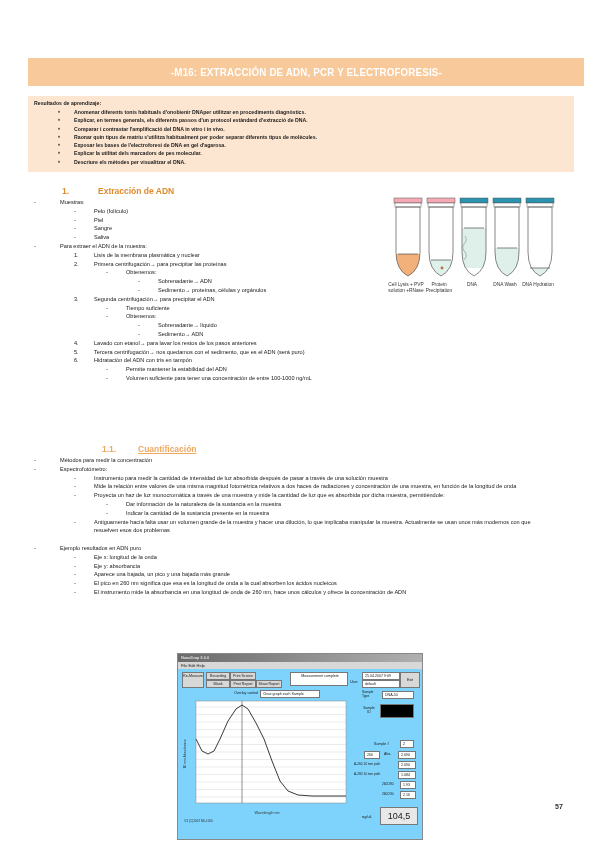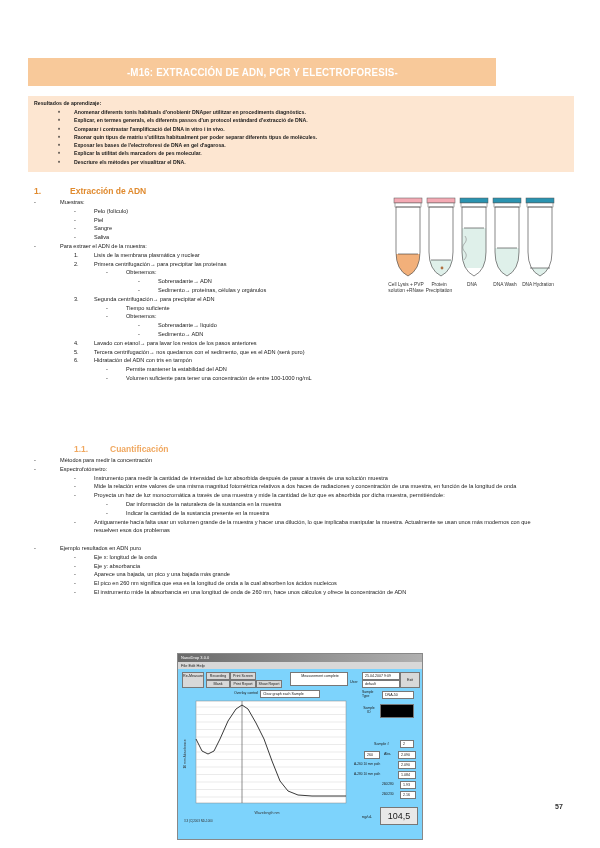--- a/index.html
+++ b/index.html
@@ -1,24 +1,24 @@
 <!DOCTYPE html>
 <html><head>
 <meta charset="utf-8">
 <style>
   html, body { margin:0; padding:0; background:#ffffff; }
   body { width:600px; height:848px; position:relative; overflow:hidden; font-family:"Liberation Sans", sans-serif; color:#1a1a1a; }
-  .title-bar { position:absolute; left:28px; top:58px; width:468px; height:28px; background:#f8c99a; display:flex; align-items:center; justify-content:center; }
+  .title-bar { position:absolute; left:28px; top:58px; width:556px; height:28px; background:#f8c99a; display:flex; align-items:center; justify-content:center; }
   .title-bar span { color:#ffffff; font-family:"Liberation Sans", sans-serif; font-weight:bold; font-size:11.5px; letter-spacing:0.2px; transform:scaleX(0.85); white-space:nowrap; }
   .objectives { position:absolute; left:28px; top:96px; width:546px; height:76px; background:#fde6d1; font-size:5.2px; padding:4px 6px; box-sizing:border-box; }
   .objectives .lbl { font-weight:bold; margin-bottom:2px; }
   .objectives ul { margin:0; padding:0 0 0 24px; list-style:none; }
   .objectives li { position:relative; padding-left:16px; line-height:8.3px; font-weight:bold; }
   .objectives li::before { content:"\2666"; position:absolute; left:0; font-size:4px; }
-  .sec-h { position:absolute; font-weight:bold; color:#e08a2e; font-size:8.5px; }
+  .sec-h { position:absolute; font-weight:bold; color:#e08a2e; font-size:8.5px;margin-left:28px; }
   .sec-h .num { display:inline-block; width:36px; }
   .sub-h { color:#f0a860; }
   .content { position:absolute; font-size:5.6px; line-height:8.8px; }
   .row { position:relative; white-space:nowrap; }
   .row .dash { position:absolute; }
   .l0 .dash{left:0} .l0 .t{padding-left:26px}
   .l1 .dash{left:40px} .l1 .t{padding-left:60px}
   .l2 .dash{left:72px} .l2 .t{padding-left:92px}
   .l3 .dash{left:104px} .l3 .t{padding-left:124px}
   .wrap .t { white-space:normal; display:block; }
@@ -118,21 +118,21 @@
         <path d="M136,11 L136,56 Q136,74 148,80 Q160,74 160,56 L160,11 Z"></path>
       </clipPath>
       <rect x="134" y="72" width="30" height="40" fill="#dff0ea" clip-path="url(#cp4)"></rect>
       <line x1="138" y1="72" x2="158" y2="72" stroke="#333" stroke-width="0.6"></line>
       <path d="M136,11 L136,56 Q136,74 148,80 Q160,74 160,56 L160,11 Z" fill="none" stroke="#555" stroke-width="0.7"></path>
       <path d="M73,40 q3,4 -1,8 q-3,4 1,8 q3,4 -1,8" fill="none" stroke="#888" stroke-width="0.6"></path>
       <circle cx="50" cy="72" r="1.4" fill="#b07040"></circle>
     </g>
 </svg>
 
-<div class="sec-h sub-h" style="left:74px;top:444px;">
+<div class="sec-h sub-h" style="left:74px;top:444px;text-decoration:underline;">
   <span class="num">1.1.</span><span>Cuantificación</span>
 </div>
 <div class="content" id="sec11" style="left:34px;top:456px;width:520px;">
     <div class="row l0"><span class="dash">-</span><span class="t">Métodos para medir la concentración</span></div>
     <div class="row l0"><span class="dash">-</span><span class="t">Espectrofotómetro:</span></div>
     <div class="row l1 wrap">
       <span class="dash">-</span>
       <span class="t">Instrumento para medir la cantidad de intensidad de luz absorbida después de pasar a través de una solución muestra</span>
     </div>
     <div class="row l1 wrap">

